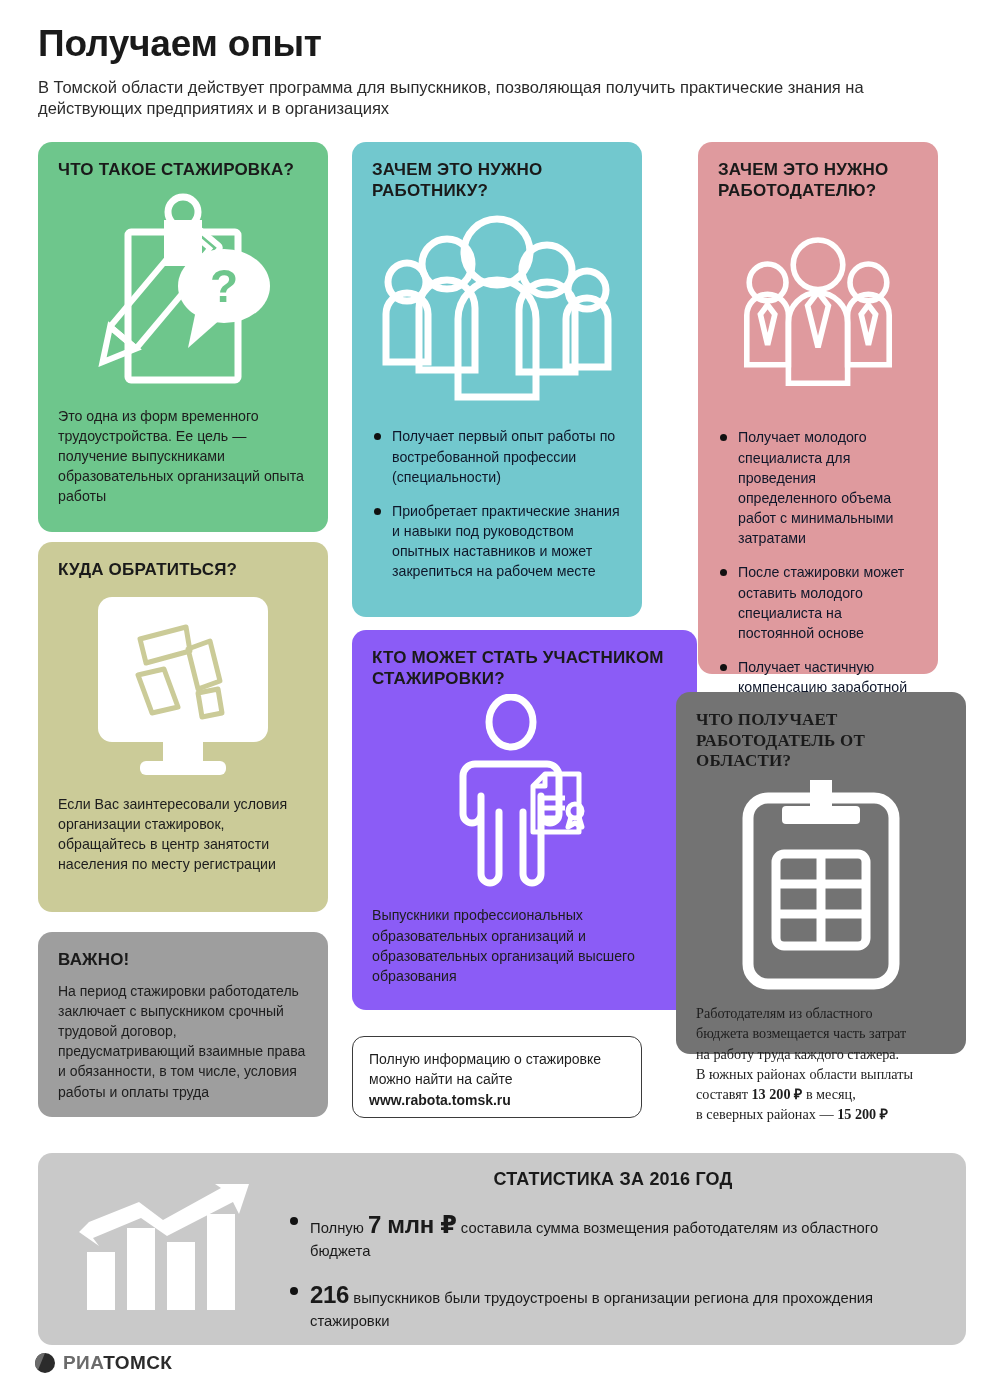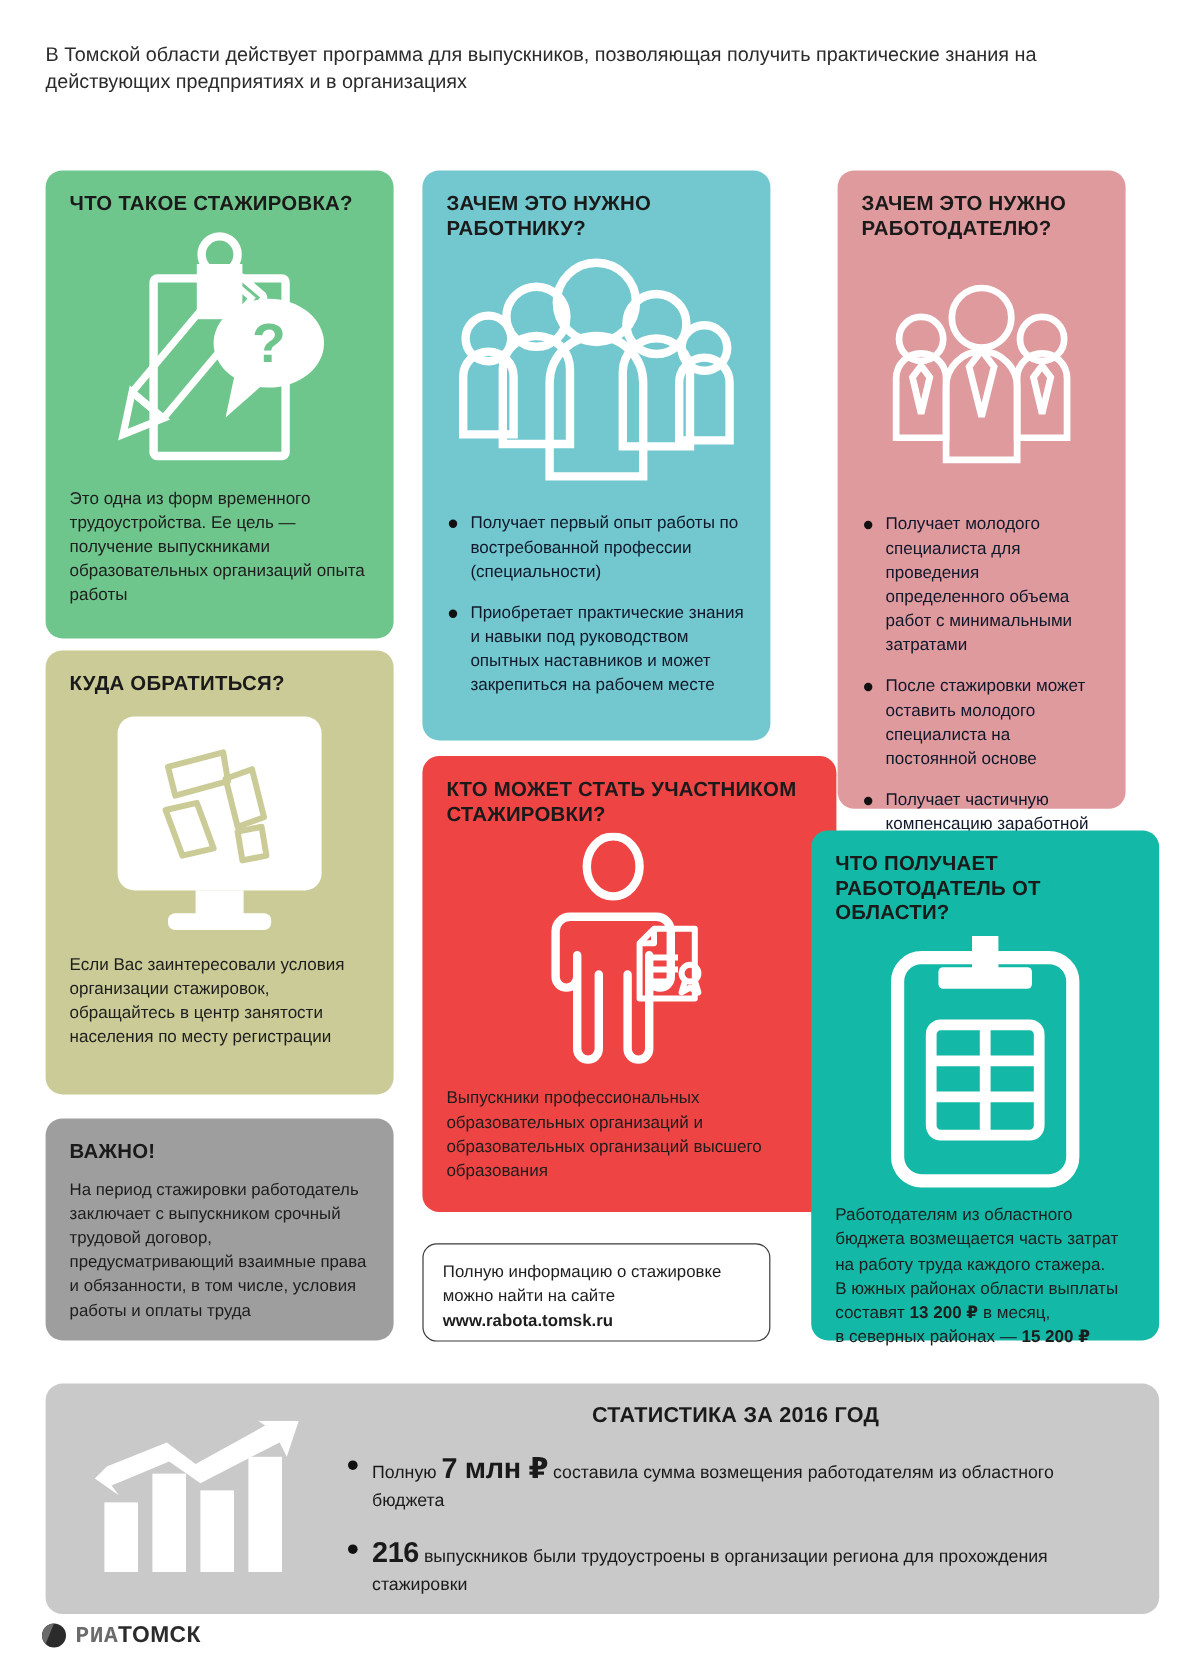--- a/index.html
+++ b/index.html
@@ -63,23 +63,23 @@
     position: absolute; left: 2px; top: 7px;
     width: 7px; height: 7px; border-radius: 50%;
     background: #111;
   }
 
   
   #card-internship   { left: 38px;  top: 142px; width: 290px; height: 390px; background: #6ec68c; }
   #card-employee     { left: 352px; top: 142px; width: 290px; height: 475px; background: #72c8ce; }
   #card-employer     { left: 698px; top: 142px; width: 240px; height: 532px; background: #df9a9e; }
   #card-where        { left: 38px;  top: 542px; width: 290px; height: 370px; background: #cbcb98; }
-  #card-who          { left: 352px; top: 630px; width: 345px; height: 380px; background: #ef4444; }
+  #card-who          { left: 352px; top: 630px; width: 345px; height: 380px; background: #8b5cf6; }
   #card-important    { left: 38px;  top: 932px; width: 290px; height: 185px; background: #9e9e9e; }
-  #card-gets         { left: 676px; top: 692px; width: 290px; height: 425px; background: #14b8a6; }
+  #card-gets         { left: 676px; top: 692px; width: 290px; height: 362px; background: #737373; font-family: Liberation Serif, serif; }
 
   #card-important .card-title { margin-bottom: 10px; }
   #card-important .card-body  { font-size: 14px; line-height: 1.44; }
 
   
   #info-box {
     position: absolute; left: 352px; top: 1036px;
     width: 290px; height: 82px;
     border: 1.4px solid #3b3b3b;
     border-radius: 12px;
@@ -110,30 +110,31 @@
   }
   ul.stats-list li::before {
     content: ""; position: absolute; left: 2px; top: 9px;
     width: 8px; height: 8px; border-radius: 50%; background: #111;
   }
   .big { font-weight: 700; font-size: 24px; letter-spacing: -0.3px; }
 
   
   #footer { position: absolute; left: 34px; top: 1352px; display: flex; align-items: center; gap: 7px; }
   .logo-text { font-size: 19px; font-weight: 700; letter-spacing: 0.4px; color: #2b2b2b; }
-  .logo-text .ria { color: #6b6b6b; font-family: Liberation Mono, monospace; }
+  .logo-text .ria { color: #6b6b6b; }
 
   svg { display: block; }
 </style>
 </head>
 <body>
 
 <div class="page">
 
   <div class="header">
+    <div class="title">Получаем опыт</div>
     <div class="subtitle">В Томской области действует программа для выпускников, позволяющая получить практические знания на действующих предприятиях и в организациях</div>
   </div>
 
   <div class="card" id="card-internship">
     <div class="card-title">ЧТО ТАКОЕ СТАЖИРОВКА?</div>
     <div class="icon-wrap" style="height:215px;margin-top:4px;">
       <svg width="215" height="205" viewBox="0 0 215 205">
         <g fill="none" stroke="#ffffff" stroke-width="7">
           <rect x="52" y="42" width="110" height="148" rx="3"></rect>
         </g>

